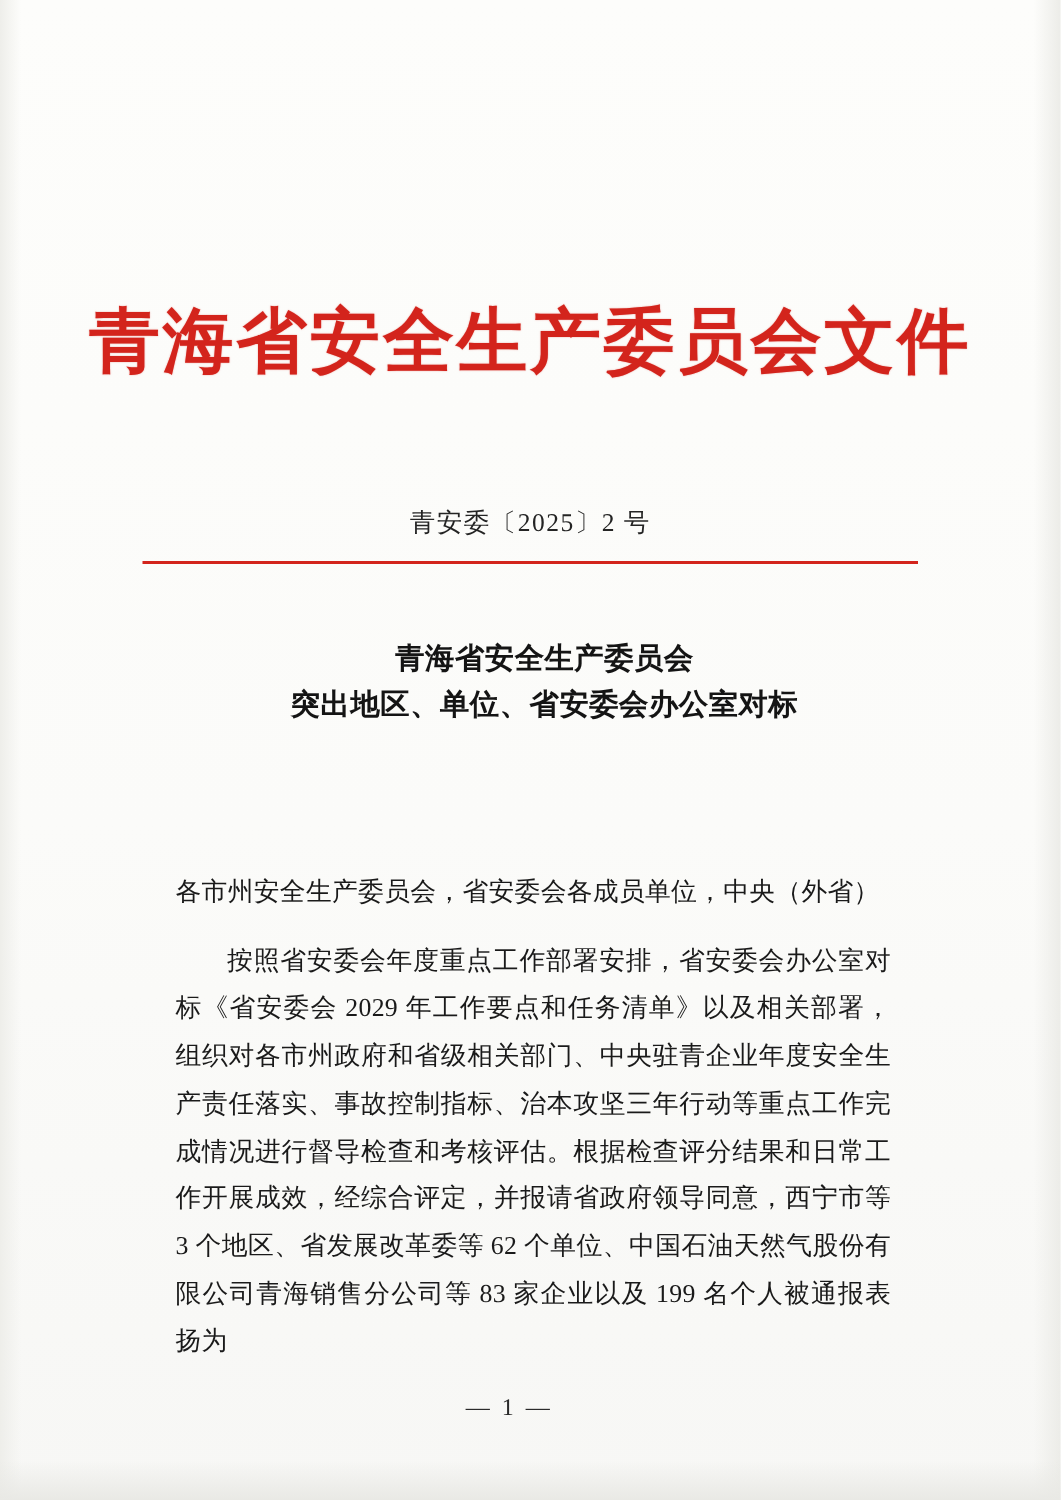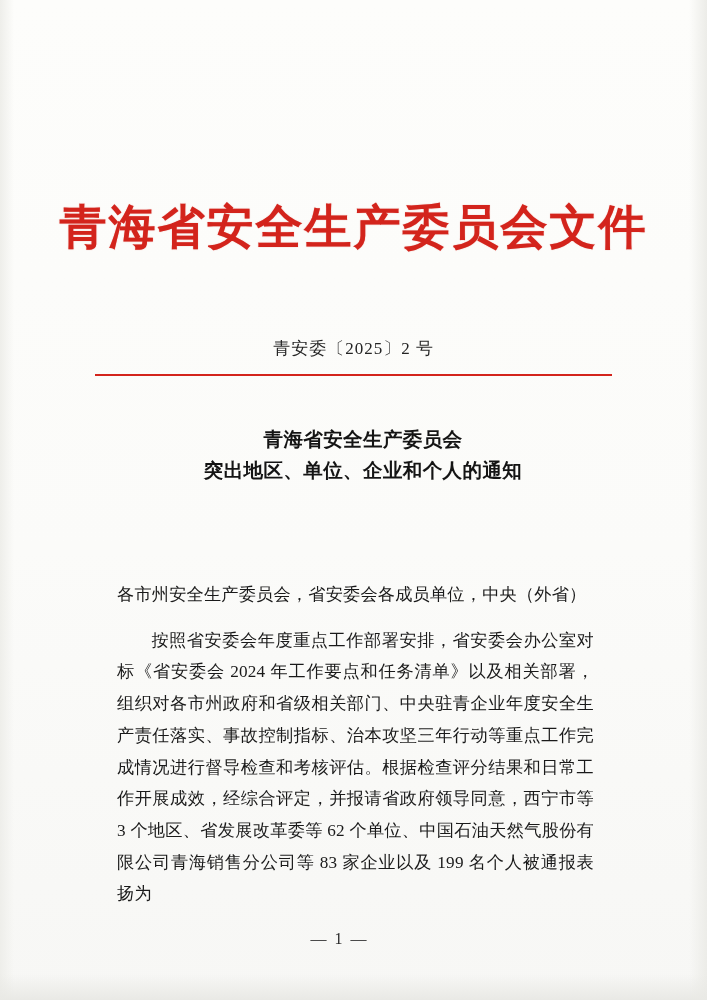--- a/index.html
+++ b/index.html
@@ -135,25 +135,25 @@
   <div class="paper-edge-bottom"></div>
 
   <div class="doc-title">青海省安全生产委员会文件</div>
 
   <div class="doc-number">青安委〔2025〕2 号</div>
 
   <div class="red-rule"></div>
 
   <div class="subject">
     <div>青海省安全生产委员会</div>
-    <div>突出地区、单位、企业和个人的通知</div>
+    <div>突出地区、单位、省安委会办公室对标</div>
   </div>
 
   <div class="body-text">
     <p>各市州安全生产委员会，省安委会各成员单位，中央（外省）</p>
-    <p class="indent">按照省安委会年度重点工作部署安排，省安委会办公室对标《省安委会 2024 年工作要点和任务清单》以及相关部署，组织对各市州政府和省级相关部门、中央驻青企业年度安全生产责任落实、事故控制指标、治本攻坚三年行动等重点工作完成情况进行督导检查和考核评估。根据检查评分结果和日常工作开展成效，经综合评定，并报请省政府领导同意，西宁市等 3 个地区、省发展改革委等 62 个单位、中国石油天然气股份有限公司青海销售分公司等 83 家企业以及 199 名个人被通报表扬为</p>
+    <p class="indent">按照省安委会年度重点工作部署安排，省安委会办公室对标《省安委会 2029 年工作要点和任务清单》以及相关部署，组织对各市州政府和省级相关部门、中央驻青企业年度安全生产责任落实、事故控制指标、治本攻坚三年行动等重点工作完成情况进行督导检查和考核评估。根据检查评分结果和日常工作开展成效，经综合评定，并报请省政府领导同意，西宁市等 3 个地区、省发展改革委等 62 个单位、中国石油天然气股份有限公司青海销售分公司等 83 家企业以及 199 名个人被通报表扬为</p>
   </div>
 
   <div class="page-number">
     <span class="pn-inner">— 1 —</span>
   </div>
 
 </div>
 
 </body></html>

